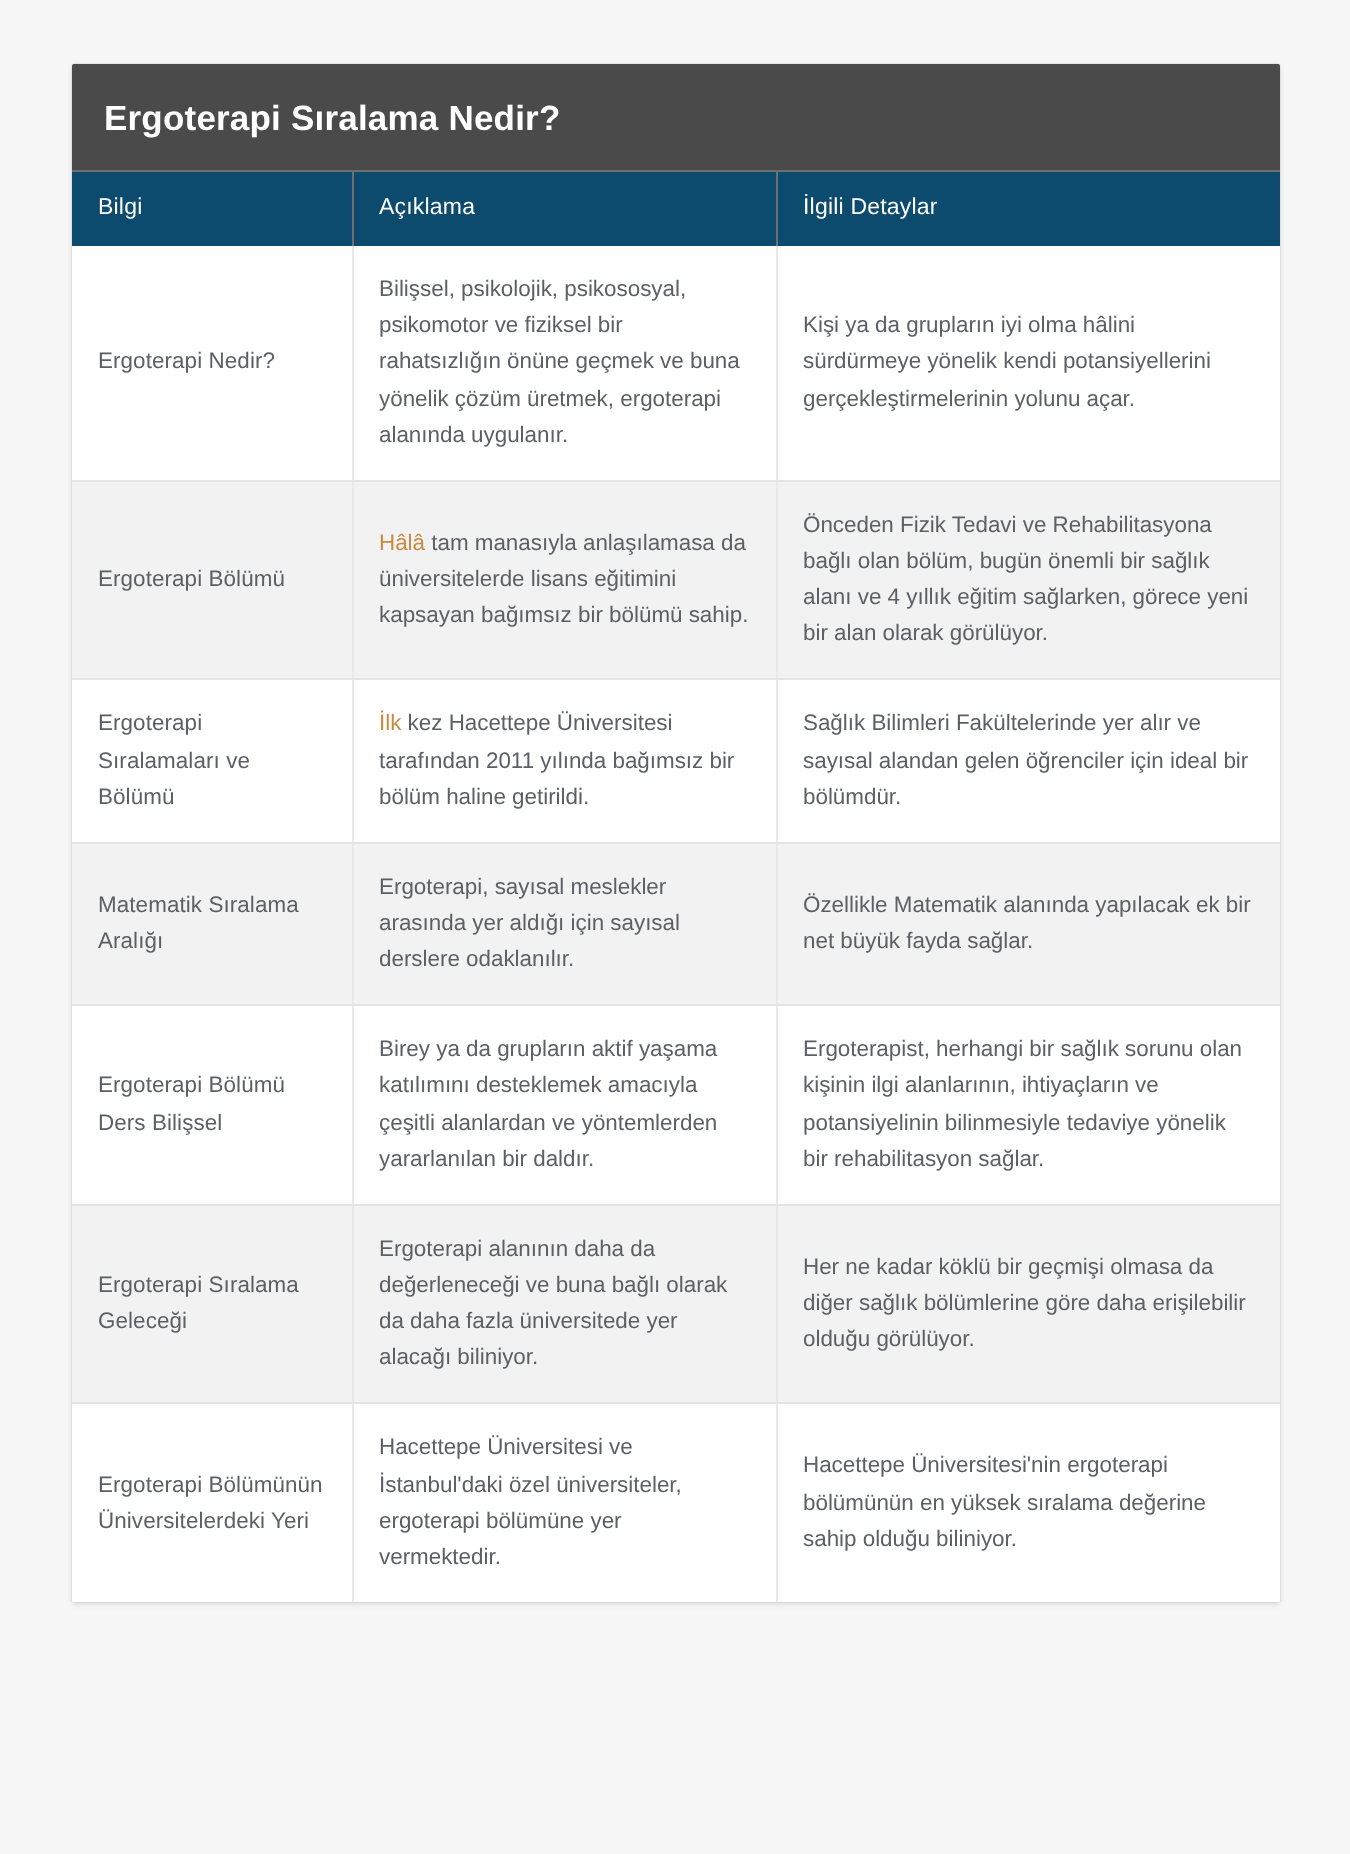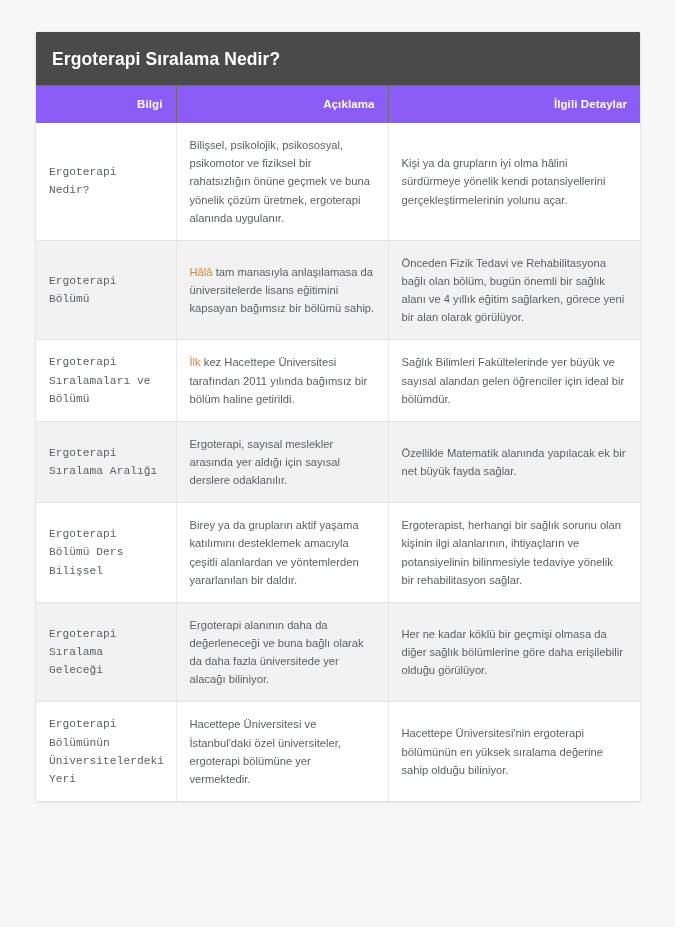--- a/index.html
+++ b/index.html
@@ -45,25 +45,25 @@
   }
 
   
   table.info-table {
     width: 100%;
     border-collapse: collapse;
     table-layout: fixed;
   }
 
   table.info-table thead th {
-    background: #8b5cf6;
+    background: #0c4a6e;
     color: #ffffff;
     font-size: 11.5px;
-    font-weight: bold;
-    text-align: right;
+    font-weight: normal;
+    text-align: left;
     padding: 12px 13px 13px 13px;
     border-left: 1px solid #6e6e6e;
     vertical-align: middle;
     letter-spacing: 0.1px;
   }
   table.info-table thead th:first-child {
     border-left: none;
   }
   table.info-table thead tr {
     border-top: 1px solid #6e6e6e;
@@ -92,21 +92,20 @@
     background: #ffffff;
   }
   table.info-table tbody tr.alt td {
     background: #f2f2f2;
   }
 
   td.col-label {
     color: #63676d;
     letter-spacing: 0.05px;
     line-height: 1.55;
-    font-family: Liberation Mono, monospace;
   }
   td.col-desc { color: #5c6066; }
   td.col-detail { color: #5c6066; }
 
   .kw {
     color: #c98a3e;
   }
 
   
   col.c1 { width: 140px; }
@@ -142,24 +141,24 @@
             <td class="col-detail">Kişi ya da grupların iyi olma hâlini sürdürmeye yönelik kendi potansiyellerini gerçekleştirmelerinin yolunu açar.</td>
           </tr>
           <tr class="alt">
             <td class="col-label">Ergoterapi Bölümü</td>
             <td class="col-desc"><span class="kw">Hâlâ</span> <span>tam manasıyla anlaşılamasa da üniversitelerde lisans eğitimini kapsayan bağımsız bir bölümü sahip.</span></td>
             <td class="col-detail">Önceden Fizik Tedavi ve Rehabilitasyona bağlı olan bölüm, bugün önemli bir sağlık alanı ve 4 yıllık eğitim sağlarken, görece yeni bir alan olarak görülüyor.</td>
           </tr>
           <tr>
             <td class="col-label">Ergoterapi Sıralamaları ve Bölümü</td>
             <td class="col-desc"><span class="kw">İlk</span> <span>kez Hacettepe Üniversitesi tarafından 2011 yılında bağımsız bir bölüm haline getirildi.</span></td>
-            <td class="col-detail">Sağlık Bilimleri Fakültelerinde yer büyük ve sayısal alandan gelen öğrenciler için ideal bir bölümdür.</td>
+            <td class="col-detail">Sağlık Bilimleri Fakültelerinde yer alır ve sayısal alandan gelen öğrenciler için ideal bir bölümdür.</td>
           </tr>
           <tr class="alt">
-            <td class="col-label">Ergoterapi Sıralama Aralığı</td>
+            <td class="col-label">Matematik Sıralama Aralığı</td>
             <td class="col-desc">Ergoterapi, sayısal meslekler arasında yer aldığı için sayısal derslere odaklanılır.</td>
             <td class="col-detail">Özellikle Matematik alanında yapılacak ek bir net büyük fayda sağlar.</td>
           </tr>
           <tr>
             <td class="col-label">Ergoterapi Bölümü Ders Bilişsel</td>
             <td class="col-desc">Birey ya da grupların aktif yaşama katılımını desteklemek amacıyla çeşitli alanlardan ve yöntemlerden yararlanılan bir daldır.</td>
             <td class="col-detail">Ergoterapist, herhangi bir sağlık sorunu olan kişinin ilgi alanlarının, ihtiyaçların ve potansiyelinin bilinmesiyle tedaviye yönelik bir rehabilitasyon sağlar.</td>
           </tr>
           <tr class="alt">
             <td class="col-label">Ergoterapi Sıralama Geleceği</td>

